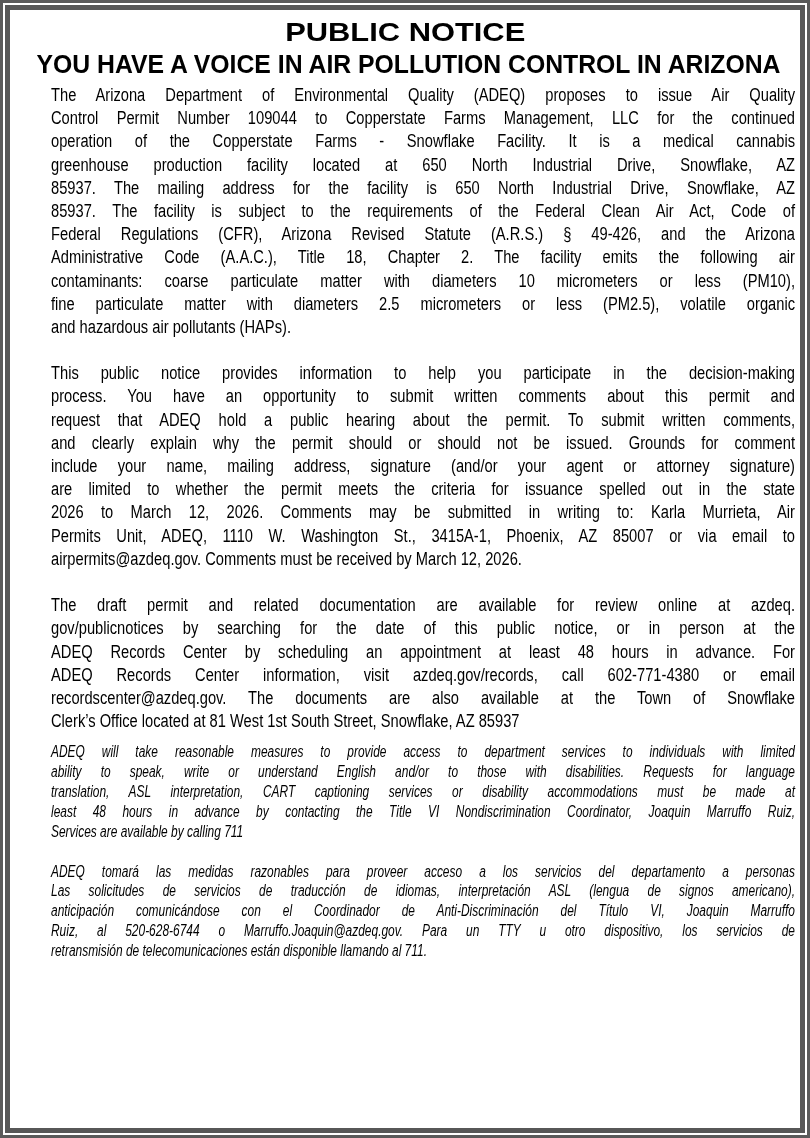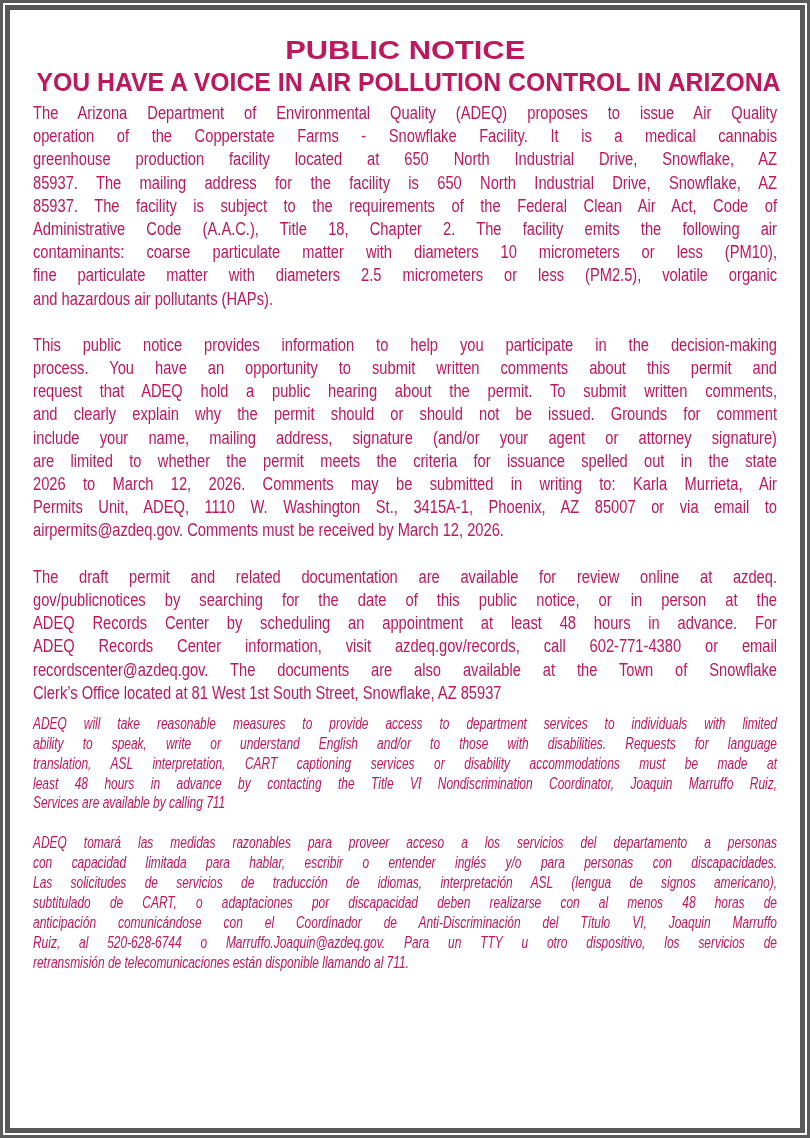--- a/index.html
+++ b/index.html
@@ -25,23 +25,23 @@
     position: absolute;
     left: 5px; top: 5px;
     width: 800px; height: 1128px;
     box-sizing: border-box;
     border: 5px solid #575757;
     background: #ffffff;
   }
   .content {
     position: absolute;
     left: 33px;
-    top: 33px;
+    top: 15px;
     width: 744px;
-    color: #be185d;
+    color: #000000;
   }
   .title-line {
     display: block;
     font-family: "Liberation Sans", sans-serif;
     font-weight: bold;
     font-size: 25px;
     line-height: 32px;
     height: 32px;
     text-align: center;
     white-space: nowrap;
@@ -52,20 +52,21 @@
     transform-origin: center center;
   }
   .para {
     display: block;
   }
   .line {
     display: block;
     white-space: nowrap;
     overflow: visible;
     position: relative;
+    margin-left: 18px;
   }
   .line .txt {
     display: block;
     transform-origin: left top;
     text-align: justify;
     text-align-last: justify;
     white-space: normal;
   }
   .line.last .txt {
     text-align-last: left;
@@ -111,30 +112,36 @@
       <span class="title-inner" id="title2" style="transform: scaleX(0.990741);">YOU HAVE A VOICE IN AIR POLLUTION CONTROL IN ARIZONA</span>
     </div>
   </div>
 
   <div id="paragraphs">
       <div class="para body-text">
         <div class="line">
           <span class="txt">The Arizona Department of Environmental Quality (ADEQ) proposes to issue Air Quality</span>
         </div>
         <div class="line">
+          <span class="txt">Control Permit Number 109044 to Copperstate Farms Management, LLC for the continued</span>
+        </div>
+        <div class="line">
           <span class="txt">operation of the Copperstate Farms - Snowflake Facility. It is a medical cannabis</span>
         </div>
         <div class="line">
           <span class="txt">greenhouse production facility located at 650 North Industrial Drive, Snowflake, AZ</span>
         </div>
         <div class="line">
           <span class="txt">85937. The mailing address for the facility is 650 North Industrial Drive, Snowflake, AZ</span>
         </div>
         <div class="line">
           <span class="txt">85937. The facility is subject to the requirements of the Federal Clean Air Act, Code of</span>
+        </div>
+        <div class="line">
+          <span class="txt">Federal Regulations (CFR), Arizona Revised Statute (A.R.S.) § 49-426, and the Arizona</span>
         </div>
         <div class="line">
           <span class="txt">Administrative Code (A.A.C.), Title 18, Chapter 2. The facility emits the following air</span>
         </div>
         <div class="line">
           <span class="txt">contaminants: coarse particulate matter with diameters 10 micrometers or less (PM10),</span>
         </div>
         <div class="line">
           <span class="txt">fine particulate matter with diameters 2.5 micrometers or less (PM2.5), volatile organic</span>
         </div>
@@ -210,27 +217,21 @@
         <div class="line last">
           <span class="txt">Services are available by calling 711</span>
         </div>
       </div>
       <div class="gap-italic"></div>
       <div class="para italic-text">
         <div class="line">
           <span class="txt">ADEQ tomará las medidas razonables para proveer acceso a los servicios del departamento a personas</span>
         </div>
         <div class="line">
-          <span class="txt">con capacidad limitada para hablar, escribir o entender inglés y/o para personas con discapacidades.</span>
-        </div>
-        <div class="line">
           <span class="txt">Las solicitudes de servicios de traducción de idiomas, interpretación ASL (lengua de signos americano),</span>
-        </div>
-        <div class="line">
-          <span class="txt">subtitulado de CART, o adaptaciones por discapacidad deben realizarse con al menos 48 horas de</span>
         </div>
         <div class="line">
           <span class="txt">anticipación comunicándose con el Coordinador de Anti-Discriminación del Título VI, Joaquin Marruffo</span>
         </div>
         <div class="line">
           <span class="txt">Ruiz, al 520-628-6744 o Marruffo.Joaquin@azdeq.gov. Para un TTY u otro dispositivo, los servicios de</span>
         </div>
         <div class="line last">
           <span class="txt">retransmisión de telecomunicaciones están disponible llamando al 711.</span>
         </div>

